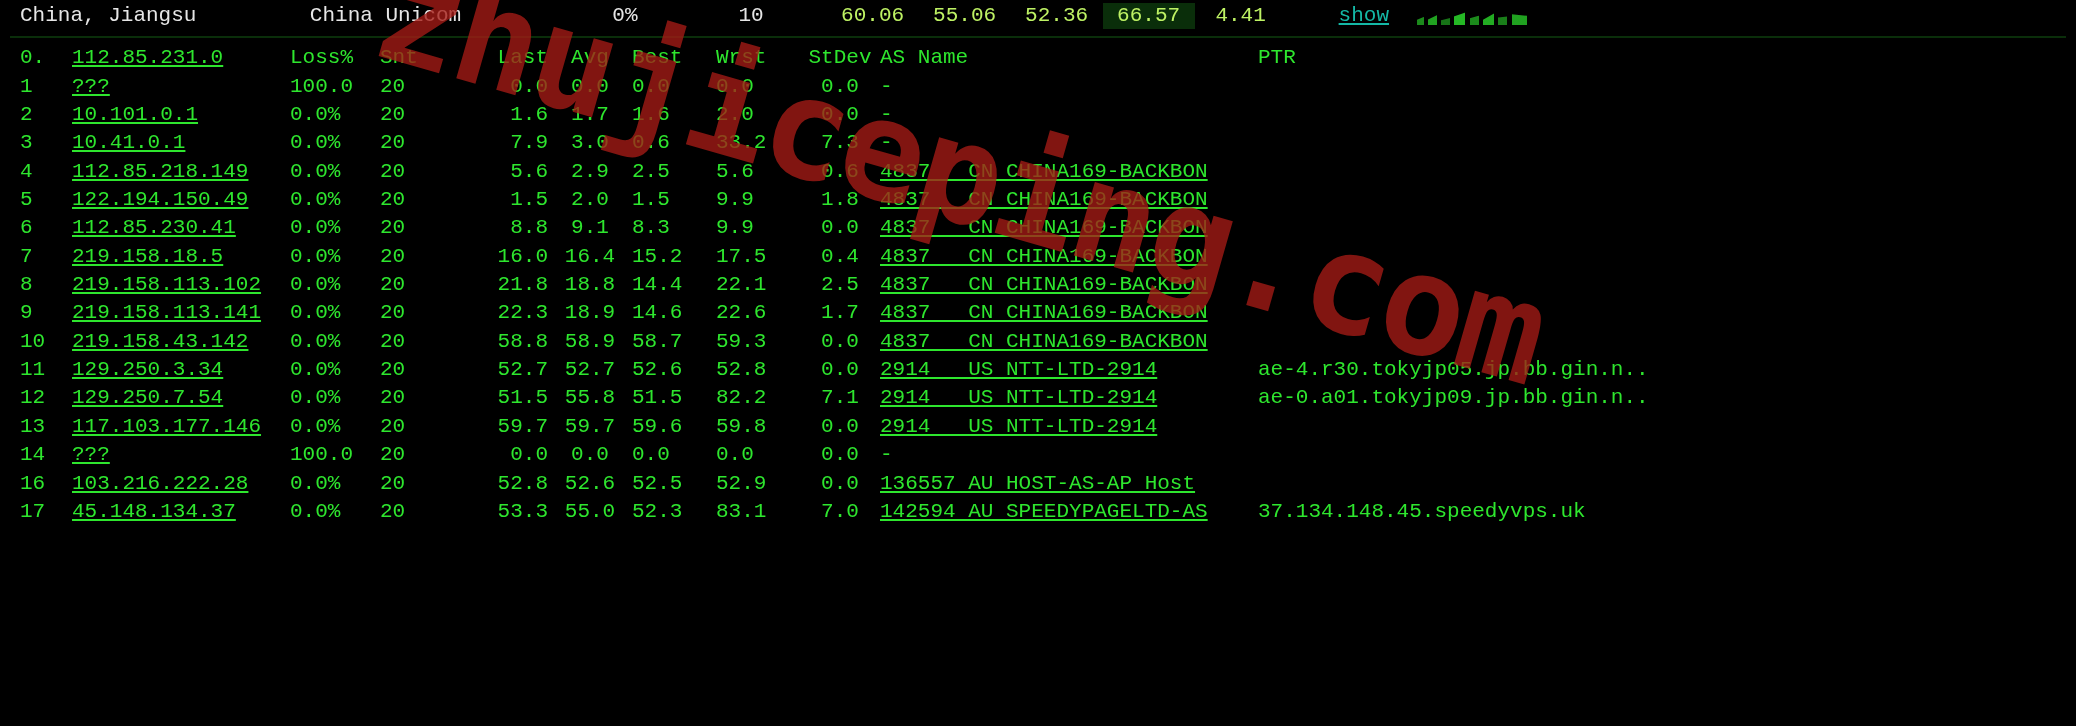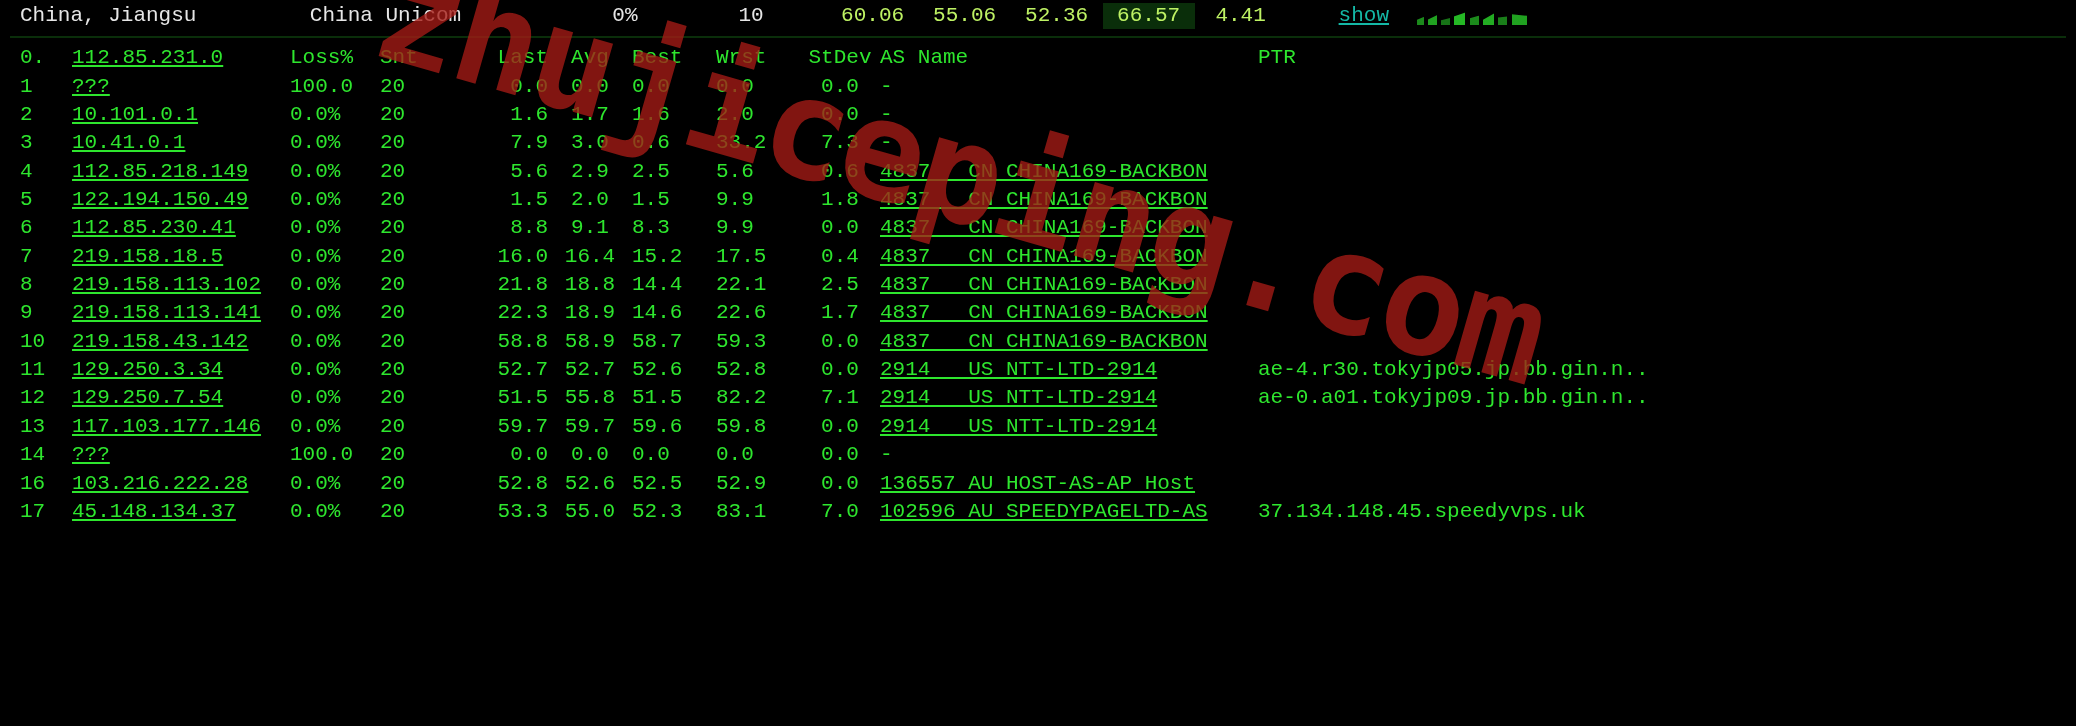--- a/index.html
+++ b/index.html
@@ -270,19 +270,19 @@
       <tr>
         <td class="hop">17</td>
         <td class="ip"><span class="u">45.148.134.37</span></td>
         <td class="loss">0.0%</td>
         <td class="snt">20</td>
         <td class="last">53.3</td>
         <td class="avg">55.0</td>
         <td class="best">52.3</td>
         <td class="wrst">83.1</td>
         <td class="stdev">7.0</td>
-        <td class="asname"><span class="u">102596 AU SPEEDYPAGELTD-AS</span></td>
+        <td class="asname"><span class="u">142594 AU SPEEDYPAGELTD-AS</span></td>
         <td class="ptr">37.134.148.45.speedyvps.uk</td>
       </tr>
     </tbody>
 </table>
 
 <div class="wm">zhujiceping.com</div>
 
 </body></html>

